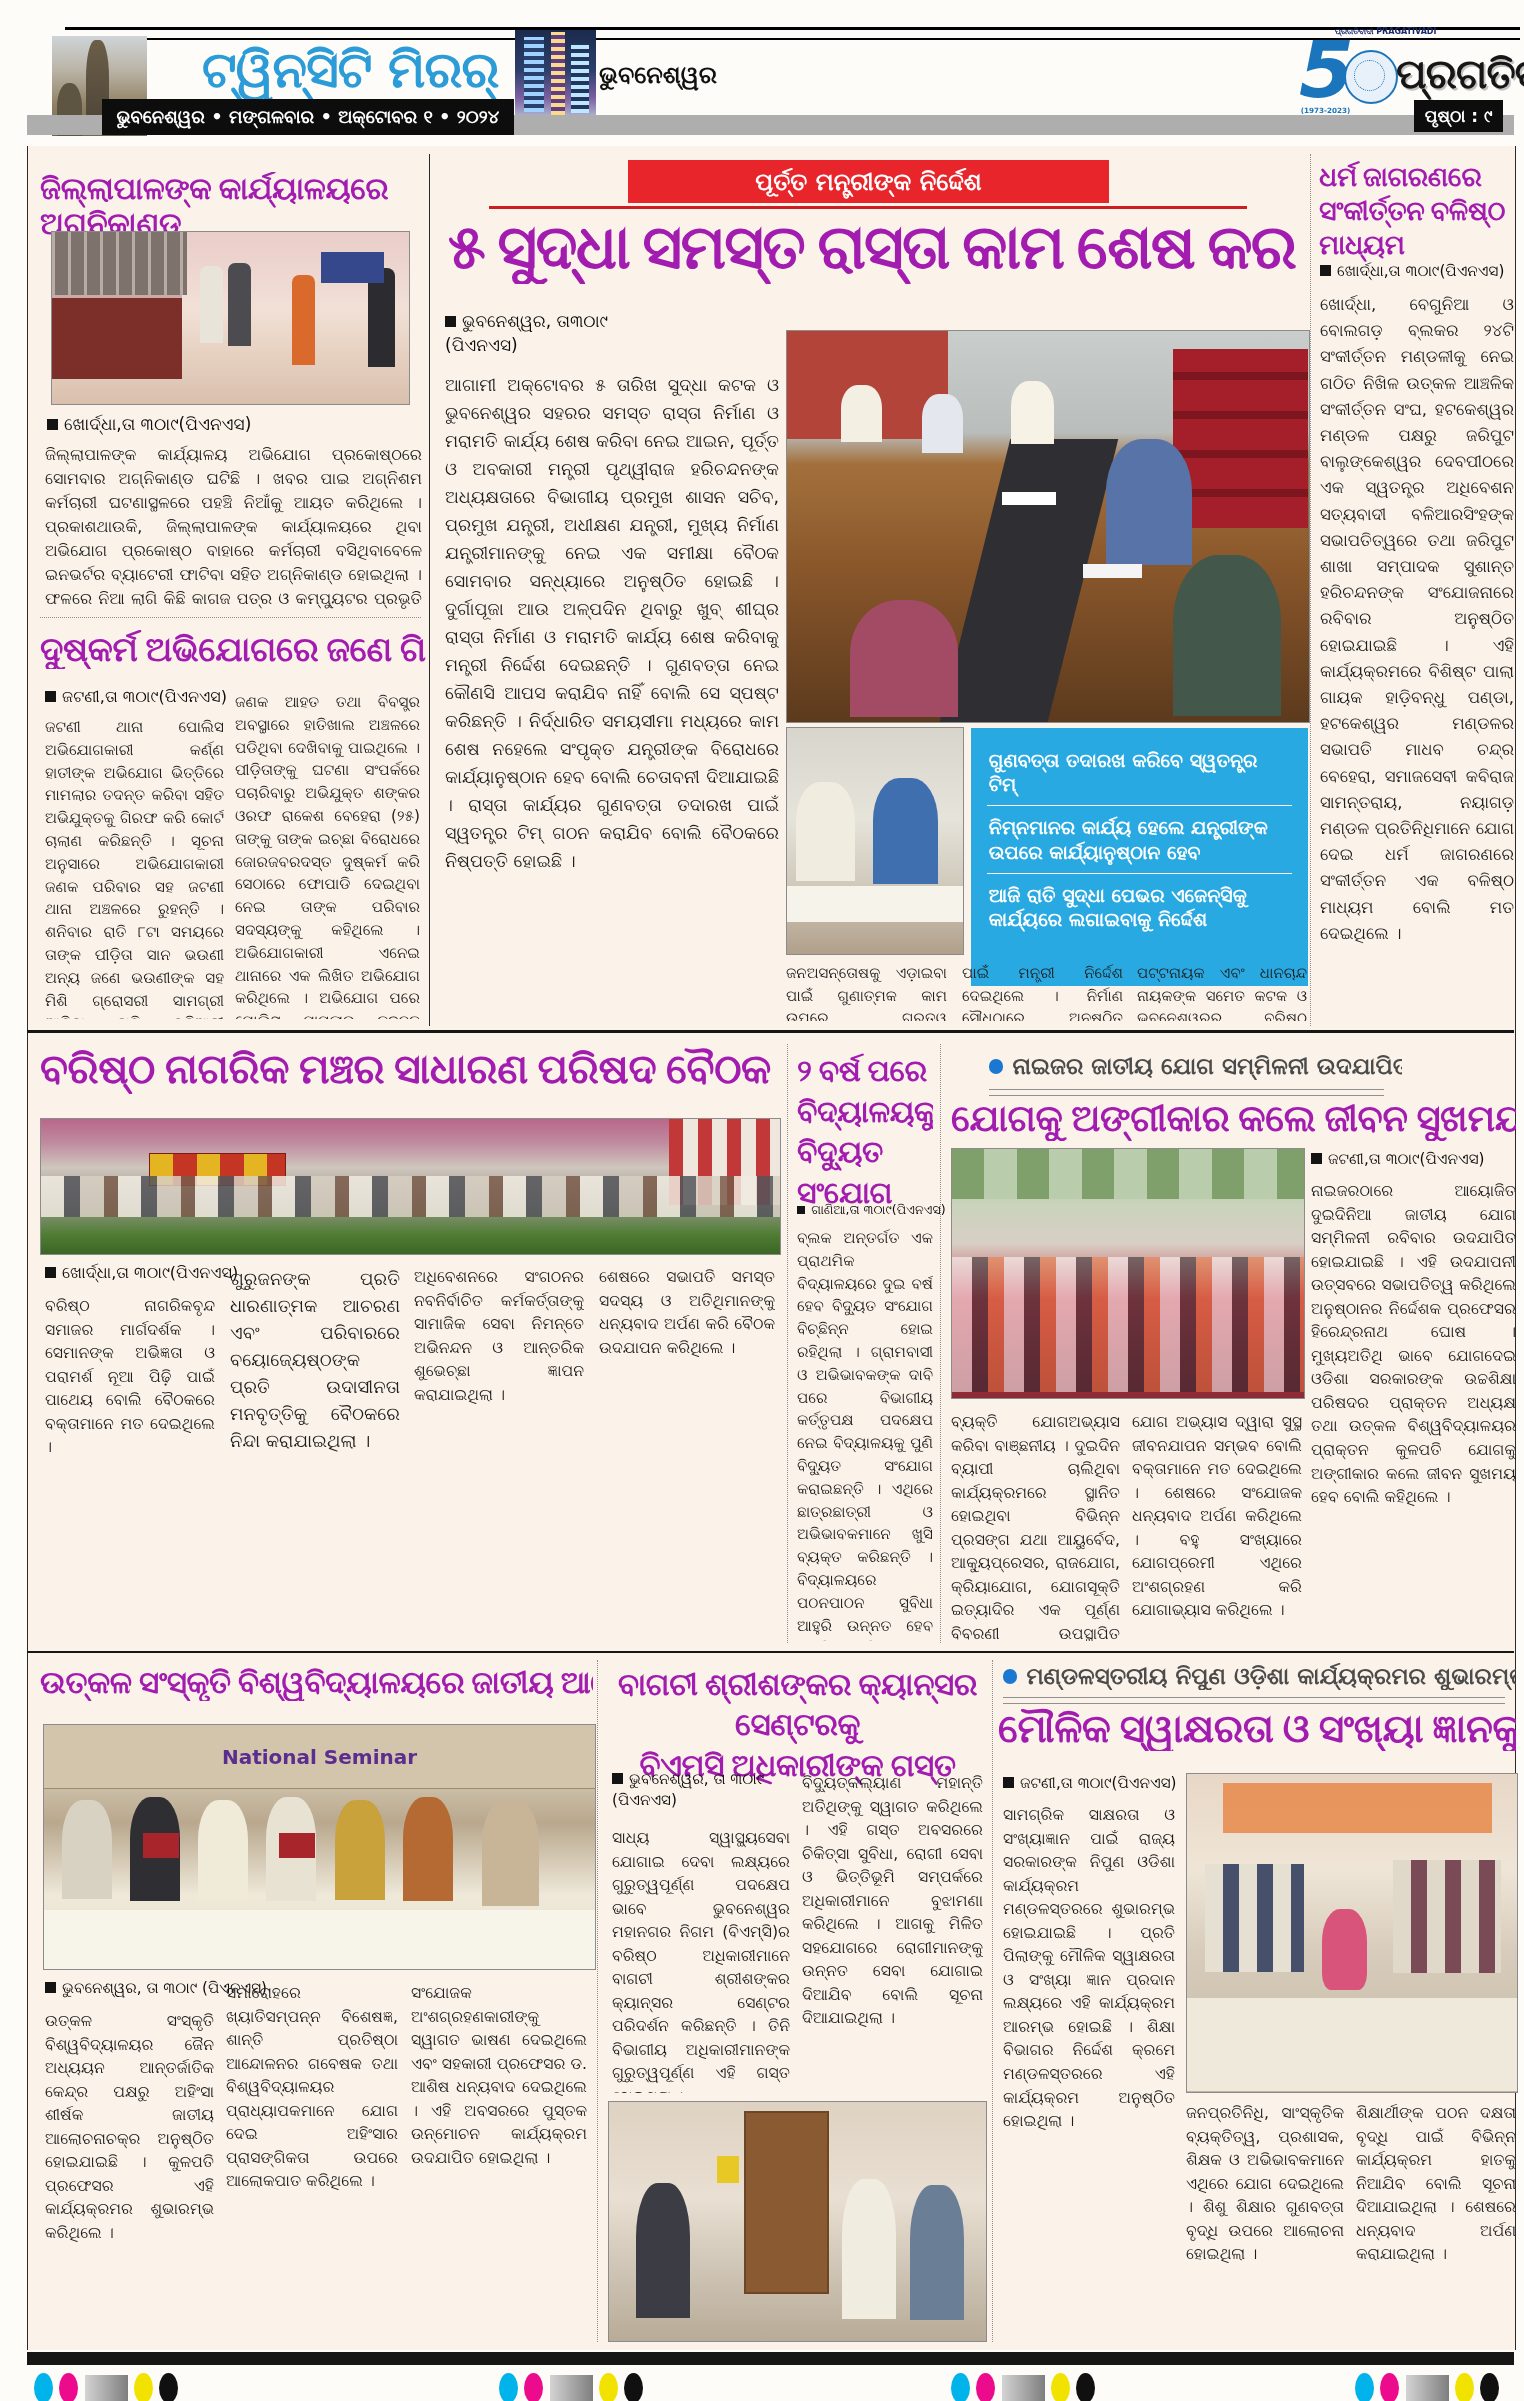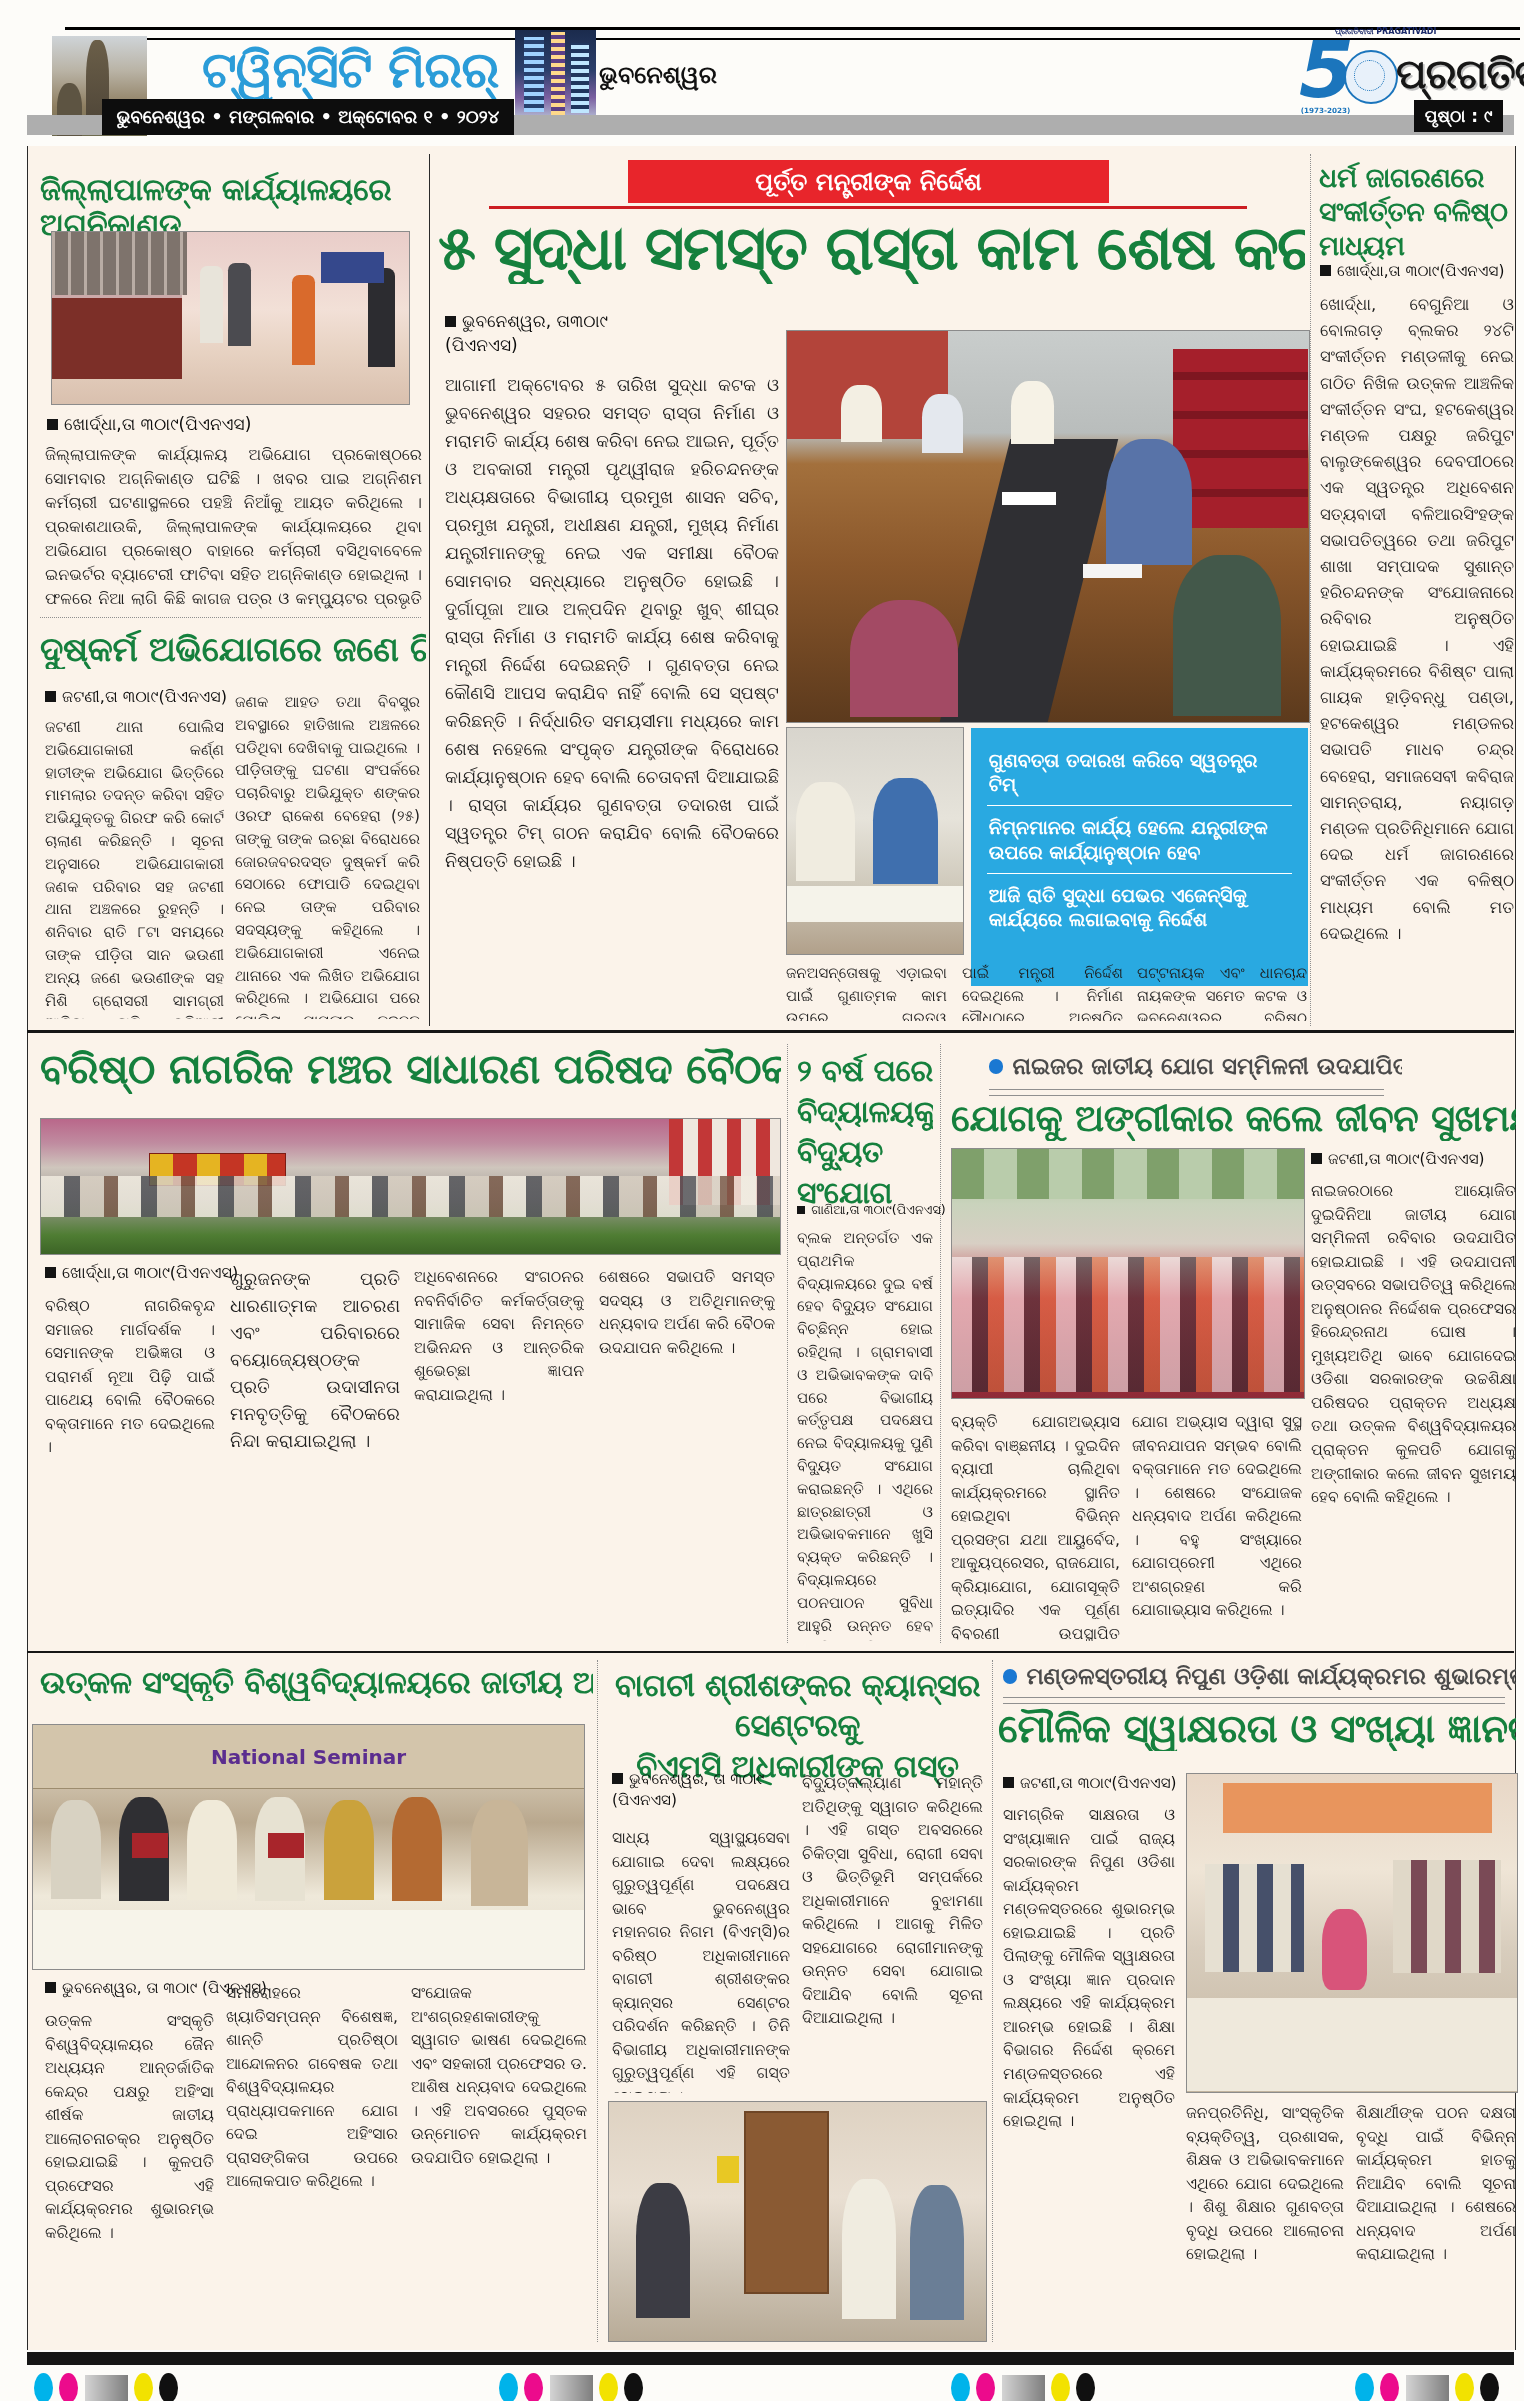--- a/index.html
+++ b/index.html
@@ -3,21 +3,21 @@
 <meta charset="utf-8">
 <style>
   html,body{margin:0;padding:0;background:#e8e8e8;}
   .page{position:relative;width:1525px;height:2401px;margin:0 auto;background:#fdfcf9;
         font-family:"DejaVu Sans",sans-serif;overflow:hidden;}
   .abs{position:absolute;}
   .content-bg{position:absolute;left:27px;top:146px;width:1487px;height:2204px;
         background:#fbf3ea;border-left:1.8px solid #2a2a2a;border-right:1.8px solid #2a2a2a;}
   .top-rule{position:absolute;left:65px;right:5.4px;top:27px;height:8px;
         border-top:3.6px solid #000;border-bottom:2.7px solid #000;}
-  .hl{position:absolute;font-weight:800;color:#15803d;line-height:1.16;letter-spacing:-0.4px;overflow:hidden;}
+  .hl{position:absolute;font-weight:800;color:#a21caf;line-height:1.16;letter-spacing:-0.4px;overflow:hidden;font-family:Liberation Serif, serif;}
   .body-txt,.col{position:absolute;text-align:justify;color:#1d1d1d;overflow:hidden;line-height:1.5;}
   .byline{font-weight:400;color:#0c0c0c;}
   .sq{display:inline-block;width:10.8px;height:10.8px;background:#141414;margin-right:6.3px;}
   .kicker{position:absolute;display:flex;align-items:center;gap:9px;font-weight:800;color:#4b4b4b;overflow:hidden;white-space:nowrap;}
   .kdot{width:14.4px;height:14.4px;border-radius:50%;background:#1a78d2;flex:0 0 auto;}
   .dbl{position:absolute;height:5.4px;border-top:1.8px solid #909090;border-bottom:1.8px solid #909090;}
   .photo{position:absolute;border:0.9px solid #8b8b8b;overflow:hidden;}
   .vsep-solid{position:absolute;width:0;border-left:1.8px solid #2a2a2a;}
   .vsep-dot{position:absolute;width:0;border-left:1.8px dotted #8f8f8f;}
   .hrule{position:absolute;background:#161616;}
@@ -200,21 +200,21 @@
     <div class="fig" style="left:0;top:108px;width:352px;height:135px;background:repeating-linear-gradient(90deg,rgba(255,255,255,.55) 0 20px,rgba(40,40,46,.55) 20px 36px,rgba(235,120,60,.5) 36px 52px);"></div>
   </div>
   <div class="abs byline" style="left:1311px;top:1150px;font-size:15.2px;">
     <span class="sq"></span><span>ଜଟଣୀ,ତା ୩୦ା୯(ପିଏନଏସ)</span>
   </div>
   <div class="col" style="left:1311px;top:1179px;width:205px;height:463px;font-size:15.7px;">ନାଇଜରଠାରେ ଆୟୋଜିତ ଦୁଇଦିନିଆ ଜାତୀୟ ଯୋଗ ସମ୍ମିଳନୀ ରବିବାର ଉଦଯାପିତ ହୋଇଯାଇଛି । ଏହି ଉଦଯାପନୀ ଉତ୍ସବରେ ସଭାପତିତ୍ୱ କରିଥିଲେ ଅନୁଷ୍ଠାନର ନିର୍ଦ୍ଦେଶକ ପ୍ରଫେସର ହିରେନ୍ଦ୍ରନାଥ ଘୋଷ । ମୁଖ୍ୟଅତିଥି ଭାବେ ଯୋଗଦେଇ ଓଡିଶା ସରକାରଙ୍କ ଉଚ୍ଚଶିକ୍ଷା ପରିଷଦର ପ୍ରାକ୍ତନ ଅଧ୍ୟକ୍ଷ ତଥା ଉତ୍କଳ ବିଶ୍ୱବିଦ୍ୟାଳୟର ପ୍ରାକ୍ତନ କୁଳପତି ଯୋଗକୁ ଅଙ୍ଗୀକାର କଲେ ଜୀବନ ସୁଖମୟ ହେବ ବୋଲି କହିଥିଲେ ।</div>
   <div class="col" style="left:951px;top:1410px;width:169px;height:231px;font-size:15.7px;">ବ୍ୟକ୍ତି ଯୋଗଅଭ୍ୟାସ କରିବା ବାଞ୍ଛନୀୟ । ଦୁଇଦିନ ବ୍ୟାପୀ ଚାଲିଥିବା କାର୍ଯ୍ୟକ୍ରମରେ ସ୍ଥାନିତ ହୋଇଥିବା ବିଭିନ୍ନ ପ୍ରସଙ୍ଗ ଯଥା ଆୟୁର୍ବେଦ, ଆକ୍ୟୁପ୍ରେସର, ରାଜଯୋଗ, କ୍ରିୟାଯୋଗ, ଯୋଗସୂକ୍ତି ଇତ୍ୟାଦିର ଏକ ପୂର୍ଣ୍ଣ ବିବରଣୀ ଉପସ୍ଥାପିତ କରିଥିଲେ ନାଇଜରର କୁଳସଚିବ ।</div>
   <div class="col" style="left:1132px;top:1410px;width:170px;height:231px;font-size:15.7px;">ଯୋଗ ଅଭ୍ୟାସ ଦ୍ୱାରା ସୁସ୍ଥ ଜୀବନଯାପନ ସମ୍ଭବ ବୋଲି ବକ୍ତାମାନେ ମତ ଦେଇଥିଲେ । ଶେଷରେ ସଂଯୋଜକ ଧନ୍ୟବାଦ ଅର୍ପଣ କରିଥିଲେ । ବହୁ ସଂଖ୍ୟାରେ ଯୋଗପ୍ରେମୀ ଏଥିରେ ଅଂଶଗ୍ରହଣ କରି ଯୋଗାଭ୍ୟାସ କରିଥିଲେ ।</div>
 
   <div class="hl" style="left:40px;top:1665px;width:553px;font-size:31px;white-space:nowrap;">ଉତ୍କଳ ସଂସ୍କୃତି ବିଶ୍ୱବିଦ୍ୟାଳୟରେ ଜାତୀୟ ଆଲୋଚନାଚକ୍ର</div>
-  <div class="photo" style="left:32px;top:1724px;width:551px;height:244px;
+  <div class="photo" style="left:43px;top:1724px;width:551px;height:244px;
               background:linear-gradient(180deg,#d9cbb5 0%,#cbbda6 26%,#b9a88e 40%,#efe9da 70%,#e3dccb 100%);">
     <div class="fig" style="left:0;top:0;width:551px;height:63px;background:#d3c5ab;border-bottom:1.8px solid #9c8c6e;display:flex;align-items:center;justify-content:center;color:#5b2d8f;font-weight:800;font-size:20px;">
       <span>National Seminar</span>
     </div>
     <div class="fig" style="left:18px;top:75px;width:50px;height:99px;background:#d8d2c2;border-radius:40% 40% 0 0;"></div>
     <div class="fig" style="left:86px;top:72px;width:50px;height:104px;background:#2f2f33;border-radius:40% 40% 0 0;"></div>
     <div class="fig" style="left:154px;top:75px;width:50px;height:100px;background:#f0ead9;border-radius:40% 40% 0 0;"></div>
     <div class="fig" style="left:222px;top:72px;width:50px;height:104px;background:#e7e2d2;border-radius:40% 40% 0 0;"></div>
     <div class="fig" style="left:291px;top:75px;width:50px;height:100px;background:#caa23c;border-radius:40% 40% 0 0;"></div>
     <div class="fig" style="left:359px;top:72px;width:50px;height:104px;background:#b46a32;border-radius:40% 40% 0 0;"></div>

